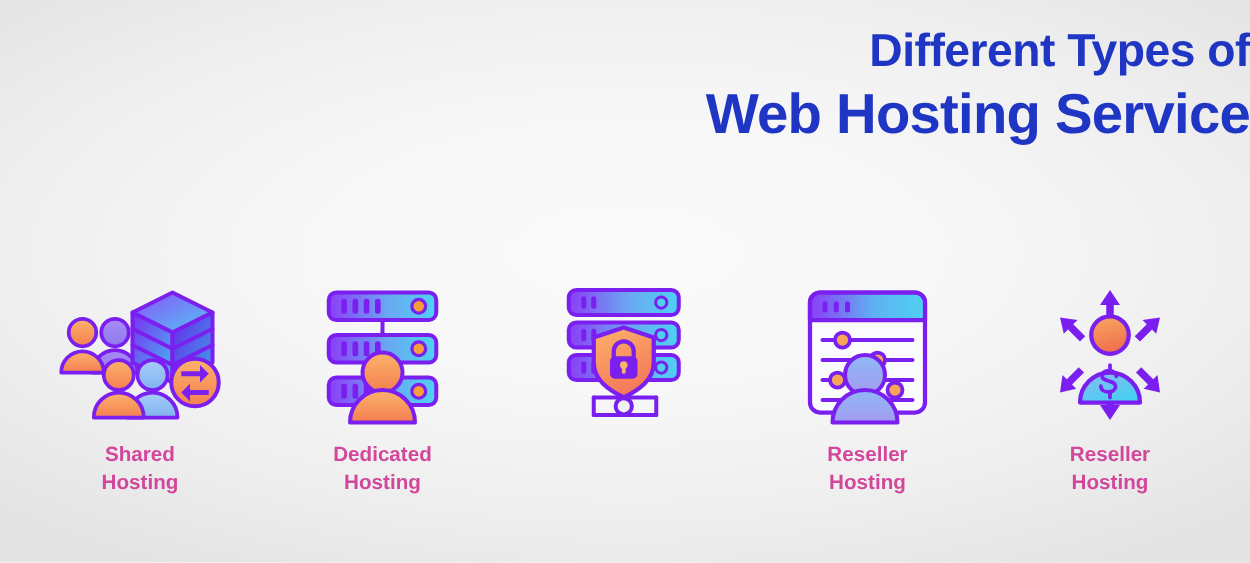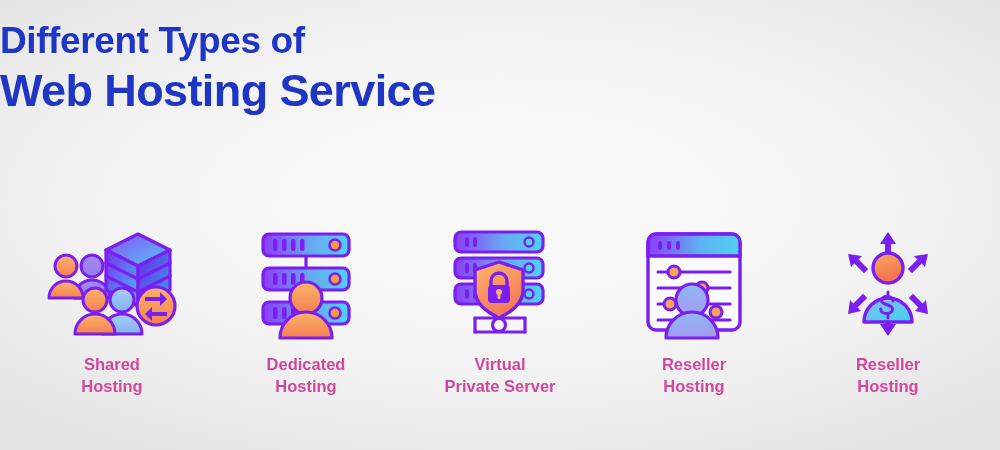--- a/index.html
+++ b/index.html
@@ -25,21 +25,21 @@
       linear-gradient(135deg, #e2e2e2 0%, #f6f6f6 45%, #f2f2f2 65%, #e6e6e6 100%);
     overflow: hidden;
   }
 
   
   .title-block {
     position: absolute;
     top: 22px;
     left: 0;
     width: 1000px;
-    text-align: left;
+    text-align: right;
     line-height: 1.0;
   }
   .title-line1 {
     display: block;
     font-size: 37px;
     font-weight: bold;
     color: #1f35c4;
     letter-spacing: -0.4px;
   }
   .title-line2 {
@@ -258,22 +258,20 @@
 
           <g>
             <path d="M54 34 L78 42 V62 c0 14 -12 22 -24 28 c-12 -6 -24 -14 -24 -28 V42 Z" fill="url(#vps-shield)" stroke="#7b1ff0" stroke-width="3.4" stroke-linejoin="round"></path>
             <path d="M46 58 v-5 a8 8 0 0 1 16 0 v5" fill="none" stroke="#7b1ff0" stroke-width="3.4"></path>
             <rect x="43" y="57" width="22" height="18" rx="4" fill="#7b1ff0"></rect>
             <circle cx="54" cy="64" r="3" fill="#fbb36a"></circle>
             <rect x="52.5" y="64" width="3" height="7" rx="1.5" fill="#fbb36a"></rect>
           </g>
         </svg>
       </div>
-      <div class="item-label">Virtual
-Private Server</div>
     </div>
 
     <div class="item">
       <div class="icon-wrap">
         <svg width="108" height="112" viewBox="0 0 108 112">
           <defs>
             <linearGradient id="mh-bar" x1="0" y1="0" x2="1" y2="0">
               <stop offset="0%" stop-color="#8b3ef6"></stop>
                 <stop offset="55%" stop-color="#5fb0f2"></stop>
                 <stop offset="100%" stop-color="#4ed2f2"></stop>

